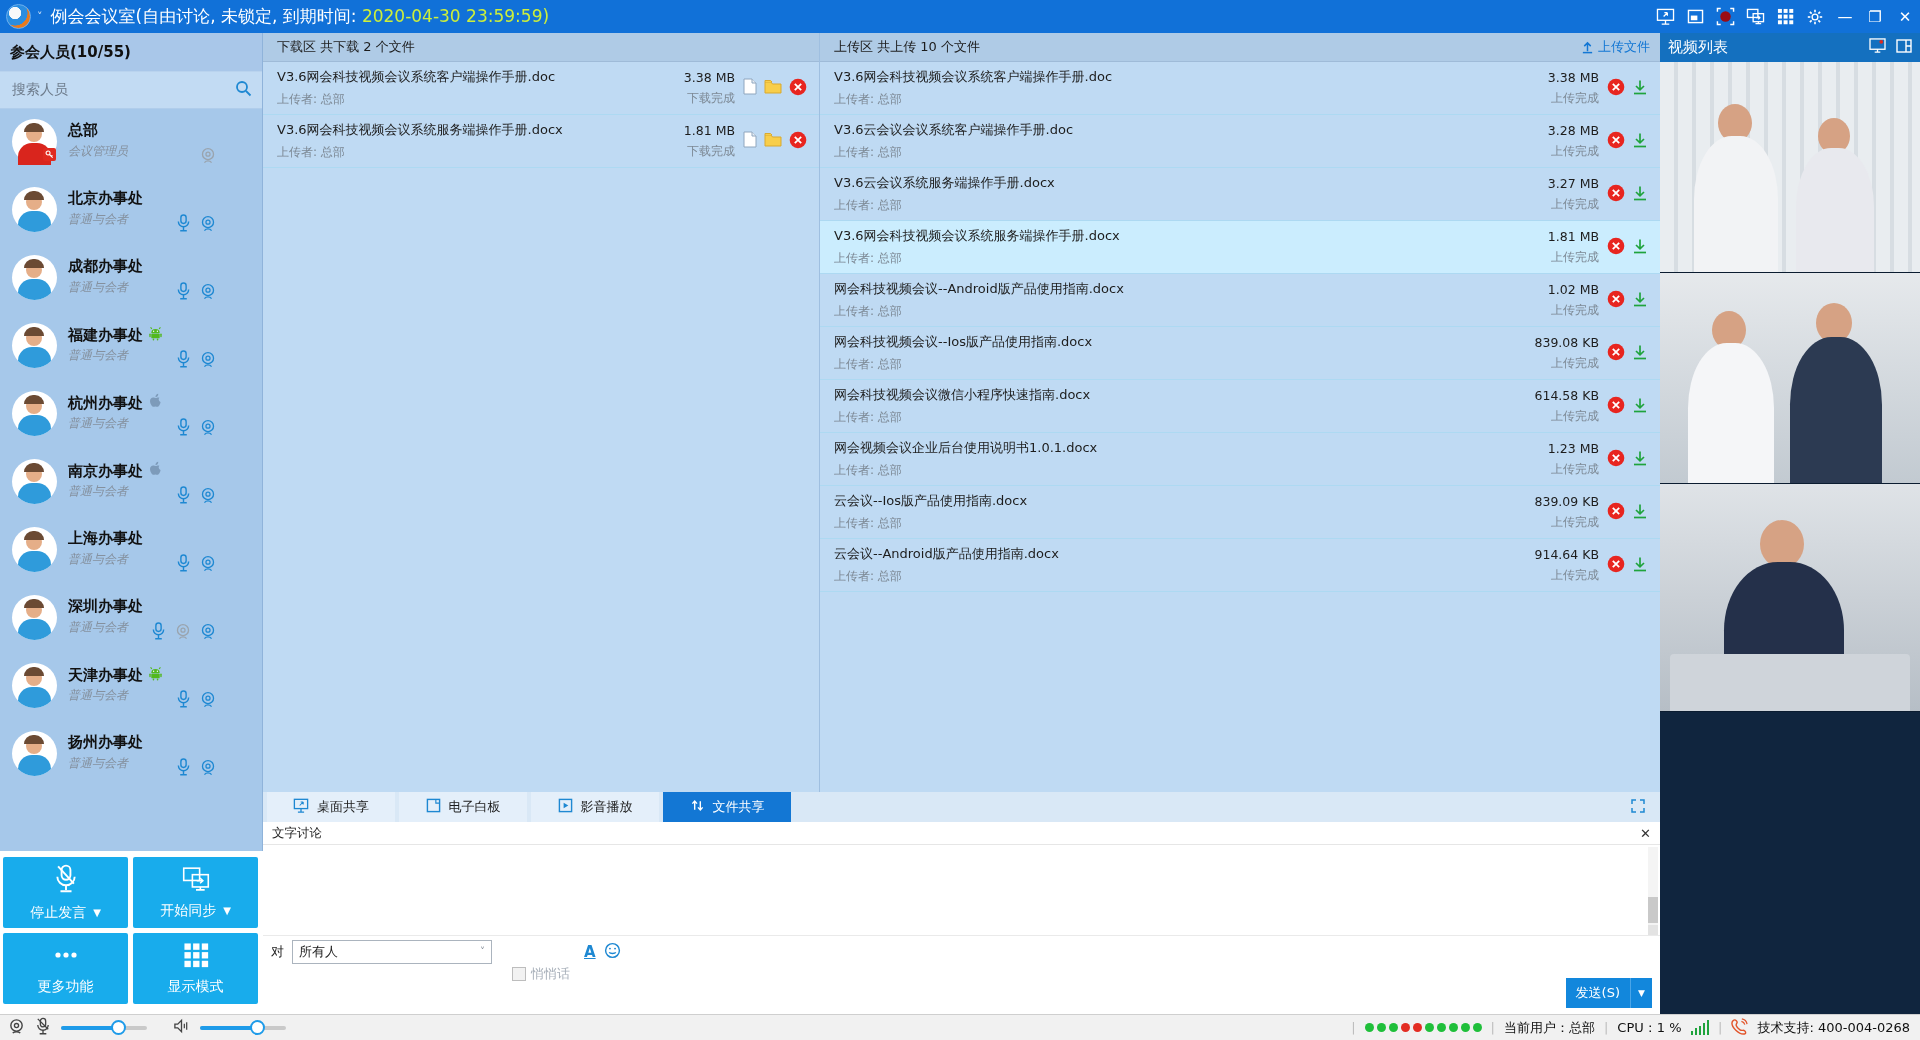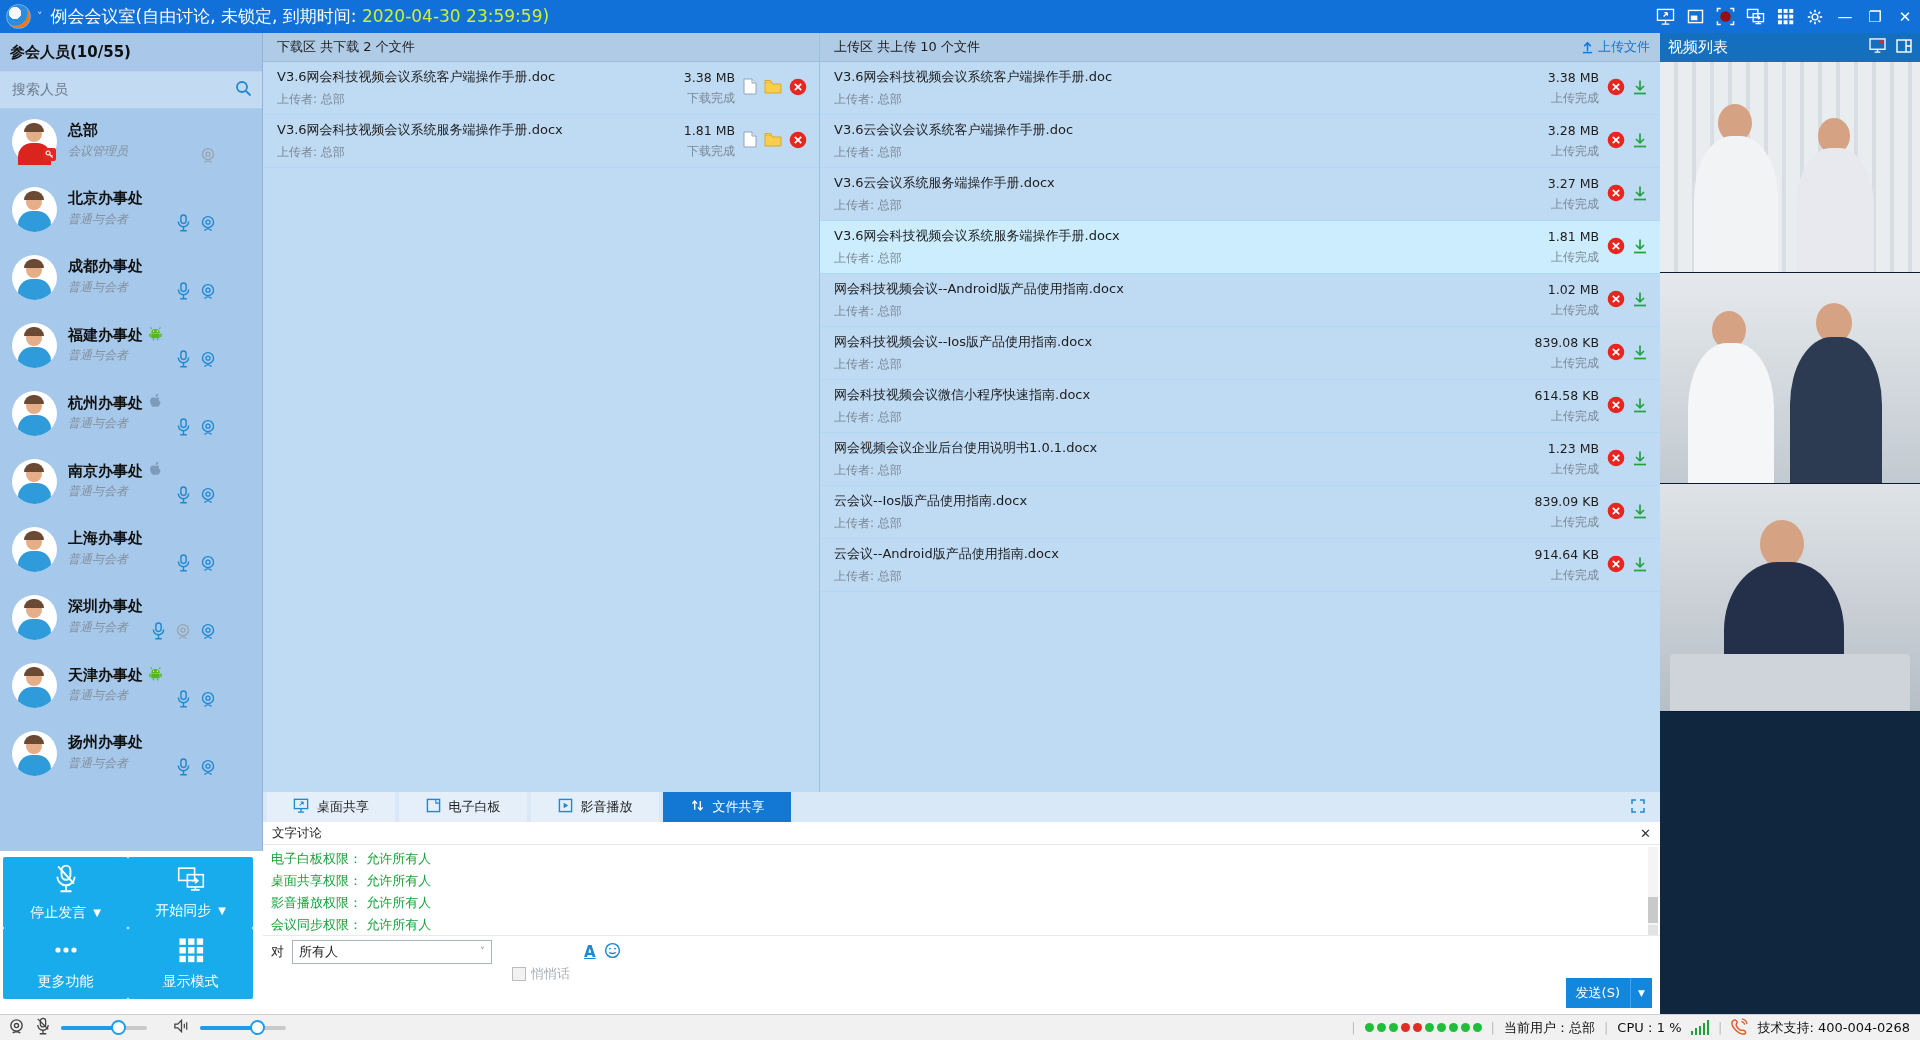--- a/index.html
+++ b/index.html
@@ -29,21 +29,21 @@
   .av-hair { position:absolute; left:12px; top:4px; width:20px; height:9px; border-radius:10px 10px 0 0; background:#6b4a33; }
   .av-body { position:absolute; left:6px; top:24px; width:33px; height:22px; border-radius:14px 14px 0 0; }
   .av-body.blue { background:#2F9BDB; } .av-body.red { background:#D9251D; }
   .badge-key { position:absolute; right:1px; bottom:3px; width:13px; height:13px; background:#E02A20; border-radius:2px; display:flex; align-items:center; justify-content:center; }
   .p-name { position:absolute; left:68px; top:12px; font-size:15px; font-weight:bold; color:#111; display:flex; align-items:center; gap:5px; }
   .p-role { position:absolute; left:68px; top:34px; font-size:12px; color:#84909E;font-style:italic; }
   .p-icons { position:absolute; right:12px; bottom:10px; display:flex; gap:9px; align-items:flex-end; }
 
   
   .ctrl-wrap { position:absolute; left:0; top:818px; width:263px; height:163px; background:#fff; padding:6px 3px 0 3px; }
-  .ctrl-grid { display:grid; grid-template-columns:125px 125px; grid-auto-rows:71px; }
+  .ctrl-grid { display:grid; grid-template-columns:125px 125px; grid-auto-rows:71px; gap:5px; }
   .ctrl-btn { background:#18ACEC; color:#fff; display:flex; flex-direction:column; align-items:center; justify-content:center; gap:7px; border-radius:2px; cursor:default; }
   .ctrl-btn .lbl { font-size:14px; display:flex; align-items:center; gap:7px; }
   .caret { font-size:10px; }
 
   
   .filepanel { position:absolute; left:263px; top:33px; width:1397px; height:759px; background:#BFDAF3; }
   .dl-col { position:absolute; left:0; top:0; width:557px; height:759px; border-right:1px solid #9FBFE0; }
   .up-col { position:absolute; left:557px; top:0; width:840px; height:759px; }
   .area-header { height:29px; background:#AFCBE6; border-bottom:1px solid #9FBBD8; display:flex; align-items:center; padding:0 10px 0 14px; font-size:13px; color:#1c1c1c; }
   .upload-link { margin-left:auto; color:#1377D4; display:flex; align-items:center; gap:4px; cursor:default; }
@@ -792,26 +792,20 @@
         <path d="M2 6V2h4M10 2h4v4M14 10v4h-4M6 14H2v-4" fill="none" stroke="#1E88D2" stroke-width="1.5"></path>
       </svg>
   </span>
 </div>
 
 <div class="chat">
   <div class="chat-head">
     <span>文字讨论</span>
     <span class="chat-close">✕</span>
   </div>
-  <div class="chat-msgs" id="chat-msgs">
-      <div>电子白板权限： 允许所有人</div>
-      <div>桌面共享权限： 允许所有人</div>
-      <div>影音播放权限： 允许所有人</div>
-      <div>会议同步权限： 允许所有人</div>
-    </div>
   <div class="chat-scroll">
       <span class="thumb"></span>
       <span class="arr"></span>
     </div>
   <div class="chat-input">
     <span>对</span>
     <span class="to-select">
       <span>所有人</span>
         <span class="chev">˅</span>
     </span>

